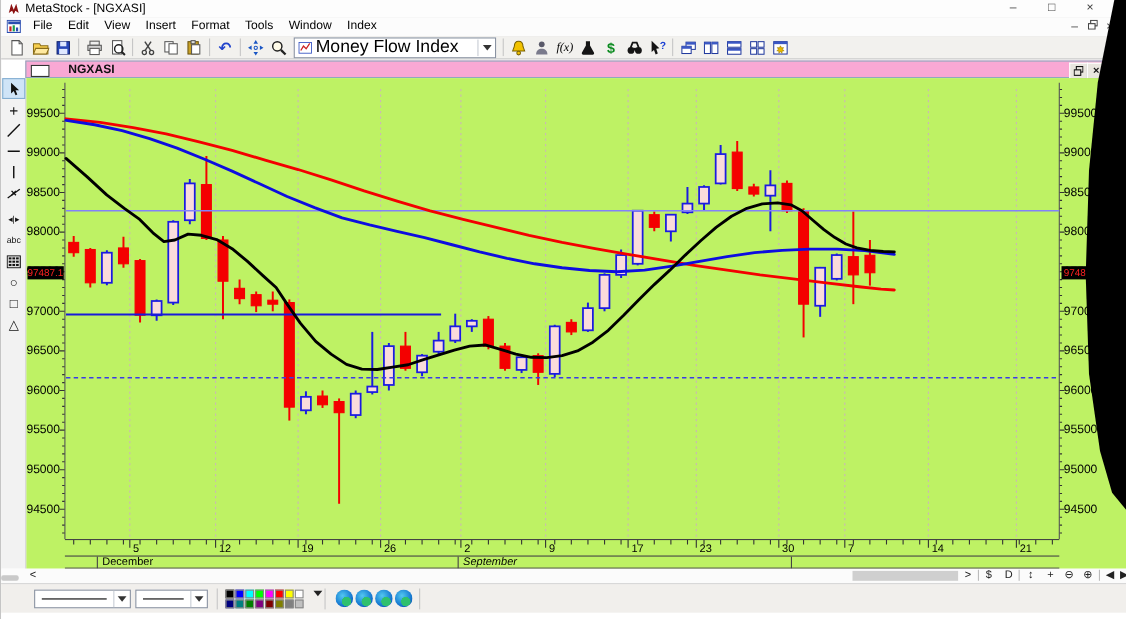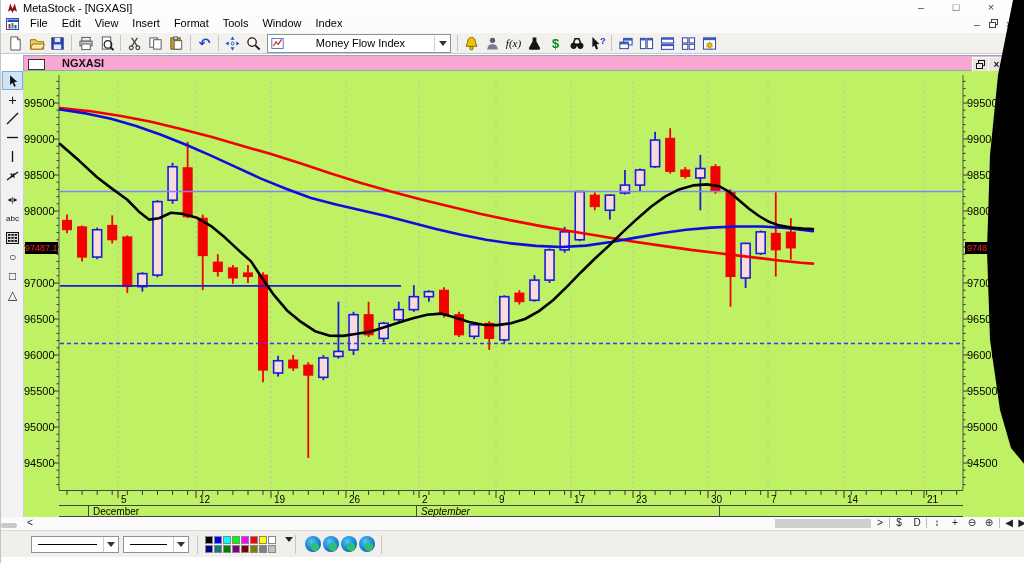--- a/index.html
+++ b/index.html
@@ -17,21 +17,21 @@
   #menuitems{position:absolute;left:22px;top:0;}
   
   #toolbar{left:0;top:33px;width:1024px;height:21px;background:#f2f1ee;border-bottom:1px solid #c9c9c9;
            display:flex;align-items:center;padding-left:4px;box-sizing:border-box;}
   .tbtn{width:21px;height:19px;display:flex;align-items:center;justify-content:center;flex:0 0 auto;}
   .tsep{width:1px;height:16px;background:#c6c6c6;margin:0 3px;flex:0 0 auto;}
   .tbtn svg{display:block;}
   #indicator-combo{display:flex;align-items:center;height:17px;background:#fff;border:1px solid #8a93a2;
                    width:182px;margin:0 3px;flex:0 0 auto;}
   #indicator-combo .cicon{margin:0 3px;}
-  #indicator-combo .ctext{flex:1;font-size:11px;white-space:nowrap;overflow:hidden;text-align:center;}
+  #indicator-combo .ctext{flex:1;font-size:16px;white-space:nowrap;overflow:hidden;}
   #indicator-combo .carrow{width:15px;height:15px;border-left:1px solid #c7ccd4;display:flex;align-items:center;justify-content:center;}
   .downtri{width:0;height:0;border-left:4px solid transparent;border-right:4px solid transparent;border-top:5px solid #333;}
   
   #cwtitle{left:22px;top:55px;width:986px;height:16px;background:#f9a8d4;border:1px solid #8fa9bd;box-sizing:border-box;}
   #cwtitle .doc{position:absolute;left:4px;top:3px;width:15px;height:9px;background:#fff;border:1px solid #333;}
   #cwtitle .sym{position:absolute;left:38px;top:1px;font-size:11px;font-weight:bold;color:#111;}
   #cwtitle .vals{position:absolute;left:92px;top:1px;font-size:11px;color:#cc2222;}
   .cwbtn{position:absolute;top:1px;width:15px;height:13px;background:#e9e6df;border:1px solid #999;
          border-top-color:#fff;border-left-color:#fff;display:flex;align-items:center;justify-content:center;
          font-size:10px;line-height:10px;color:#111;}

